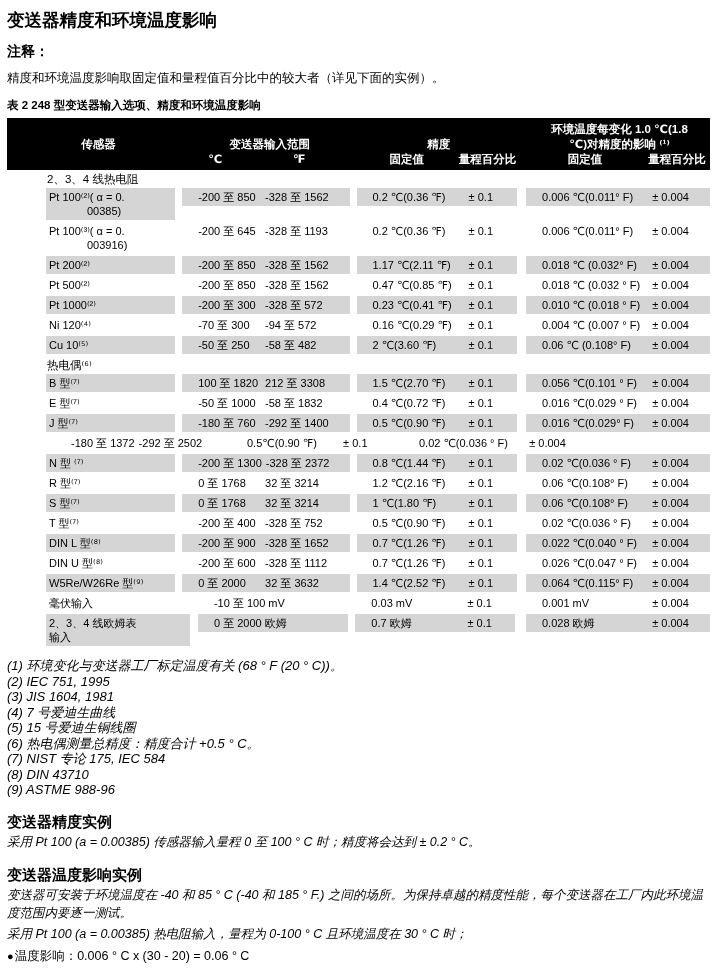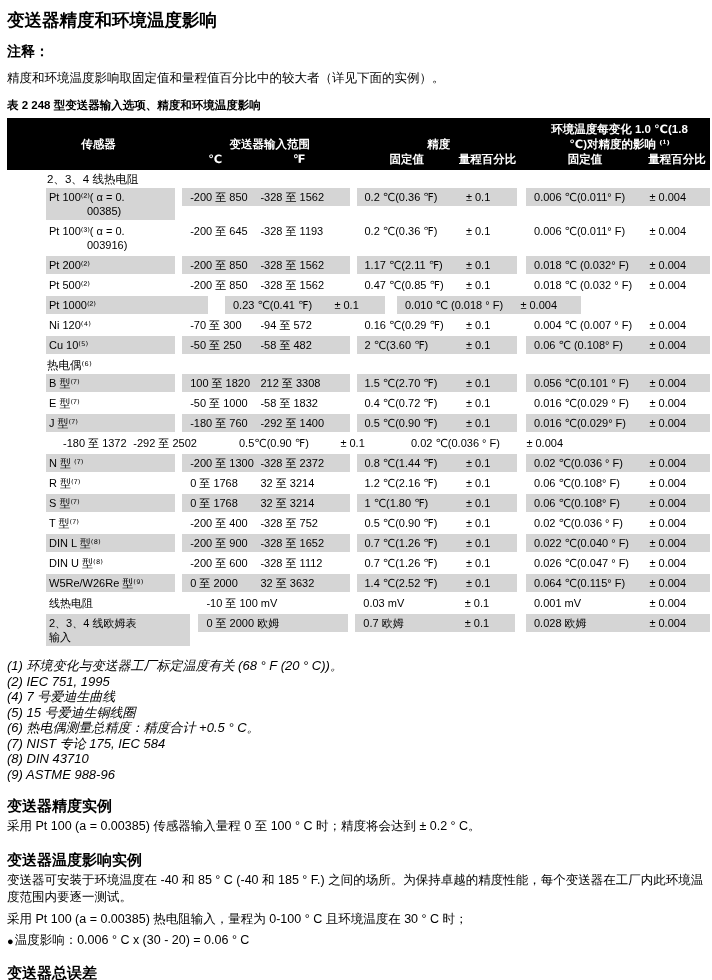--- a/index.html
+++ b/index.html
@@ -27,31 +27,31 @@
   .hc { text-align:center; line-height:15px; white-space:nowrap; }
   .h-sub { display:flex; }
   .subc  { width:72px; }  .subf  { width:96px; }
   .subaf { width:104px; } .subas { width:56px; }
   .submf { width:118px; } .subms { width:66px; }
 
   .tbody { font-size:11px;margin-left:39px; }
   .sec-row { font-size:11.5px; padding:3px 0 2px 1px; line-height:13px; }
   .t-row { display:flex; margin-bottom:2px; align-items:flex-start; }
   .blk { padding:2px 0 2px 3px; line-height:14px; white-space:nowrap; }
-  .blk.flex { display:flex; align-items:flex-start; padding-left:4px; }
+  .blk.flex { display:flex; align-items:flex-start; padding-left:12px; }
   .blk .sub { padding:0 0 0 4px; }
   .sh { background:#d5d5d5; }
   .gut { background:#fff; }
 
   
   .footnotes { margin-top:12px; font-style:italic; font-size:13px; line-height:15.5px; }
 
   
   .ex-heading { font-size:15px; font-weight:bold; margin:15px 0 2px 0; }
-  .ex-text { font-size:12.5px; line-height:17.5px; margin:0 0 4px 0; }
+  .ex-text { font-size:12.5px; line-height:17.5px; margin:0 0 4px 0;font-style:italic; }
   .bullet-line { display:flex; align-items:center; font-size:12.5px; margin:2px 0 4px 0; }
   .bullet { font-size:11px; margin-right:1px; }
 </style>
 </head>
 <body>
 
 <div class="page">
 
   <div class="doc-title">变送器精度和环境温度影响</div>
   <div class="note-heading">注释：</div>
@@ -179,20 +179,24 @@
           <div class="blk flex cb4">
             <div class="sub submf">0.018 ℃ (0.032 ° F)</div>
             <div class="sub subms">± 0.004</div>
           </div>
         </div>
         <div class="t-row">
           <div class="blk cb1 sh">
             <div>Pt 1000⁽²⁾</div>
           </div>
           <div class="gut g1"></div>
+          <div class="blk flex cb2 sh">
+            <div class="sub subc">-200 至 300</div>
+            <div class="sub subf">-328 至 572</div>
+          </div>
           <div class="gut g2"></div>
           <div class="blk flex cb3 sh">
             <div class="sub subaf">0.23 ℃(0.41 ℉)</div>
             <div class="sub subas">± 0.1</div>
           </div>
           <div class="gut g3"></div>
           <div class="blk flex cb4 sh">
             <div class="sub submf">0.010 ℃ (0.018 ° F)</div>
             <div class="sub subms">± 0.004</div>
           </div>
@@ -450,21 +454,21 @@
             <div class="sub subas">± 0.1</div>
           </div>
           <div class="gut g3"></div>
           <div class="blk flex cb4 sh">
             <div class="sub submf">0.064 ℃(0.115° F)</div>
             <div class="sub subms">± 0.004</div>
           </div>
         </div>
         <div class="t-row">
           <div class="blk cb1">
-            <div>线热电阻</div>
+            <div>毫伏输入</div>
           </div>
           <div class="gut g1"></div>
           <div class="blk flex cb2">
             <div class="sub subc">-10 至 100 mV</div>
           </div>
           <div class="gut g2"></div>
           <div class="blk flex cb3">
             <div class="sub subaf">0.03 mV</div>
             <div class="sub subas">± 0.1</div>
           </div>
@@ -493,20 +497,21 @@
             <div class="sub submf">0.028 欧姆</div>
             <div class="sub subms">± 0.004</div>
           </div>
         </div>
       </div>
   </div>
 
   <div class="footnotes" id="footnotes">
       <div class="fn-line">(1) 环境变化与变送器工厂标定温度有关 (68 ° F  (20 ° C))。</div>
       <div class="fn-line">(2) IEC 751, 1995</div>
+      <div class="fn-line">(3) JIS 1604, 1981</div>
       <div class="fn-line">(4) 7 号爱迪生曲线</div>
       <div class="fn-line">(5) 15 号爱迪生铜线圈</div>
       <div class="fn-line">(6) 热电偶测量总精度：精度合计 +0.5 ° C。</div>
       <div class="fn-line">(7) NIST 专论 175, IEC 584</div>
       <div class="fn-line">(8) DIN 43710</div>
       <div class="fn-line">(9) ASTME 988-96</div>
     </div>
 
   <div class="ex-heading">变送器精度实例</div>
   <div class="ex-text">采用 Pt 100 (a = 0.00385) 传感器输入量程 0 至 100 ° C 时；精度将会达到 ± 0.2 ° C。</div>

